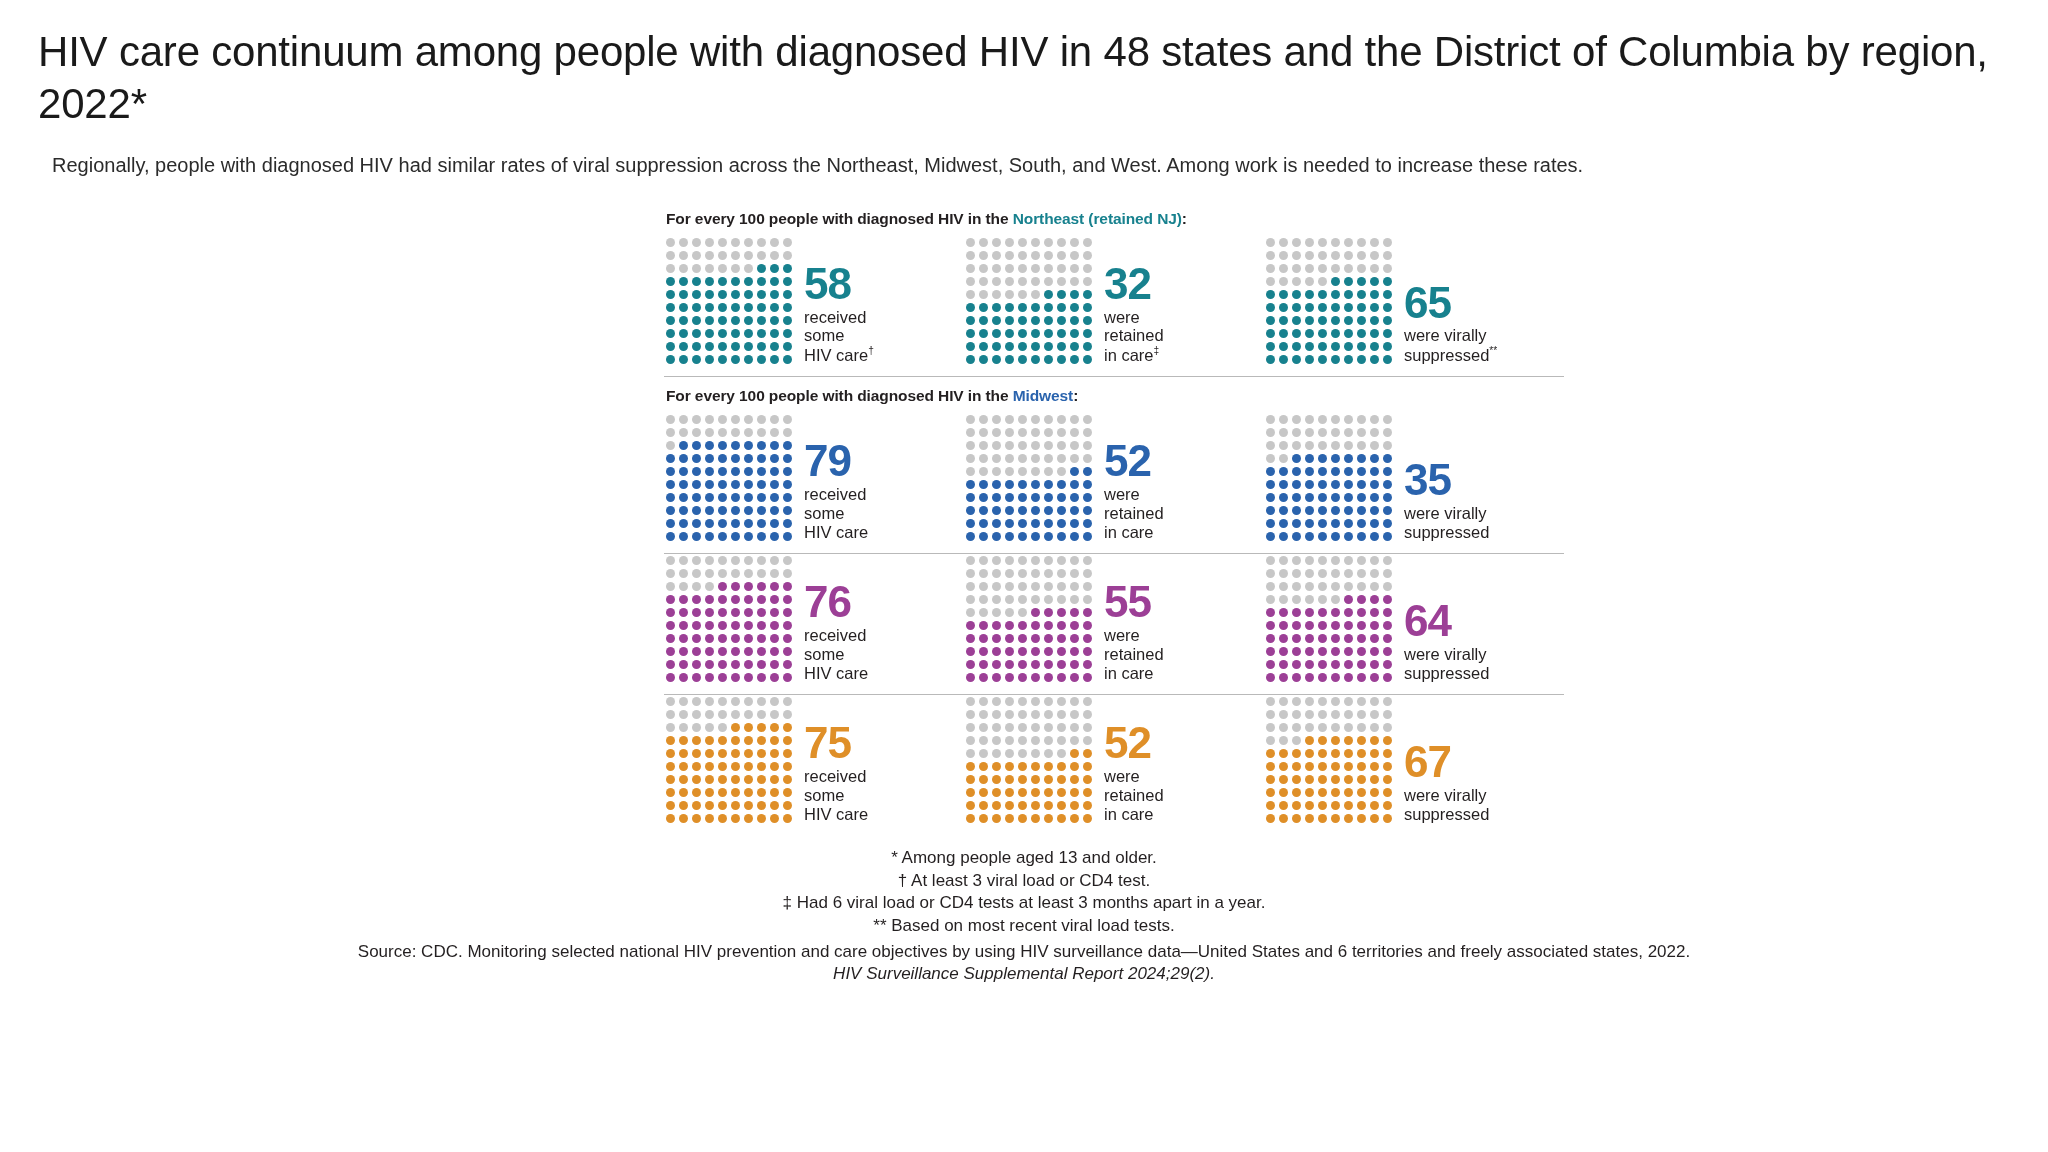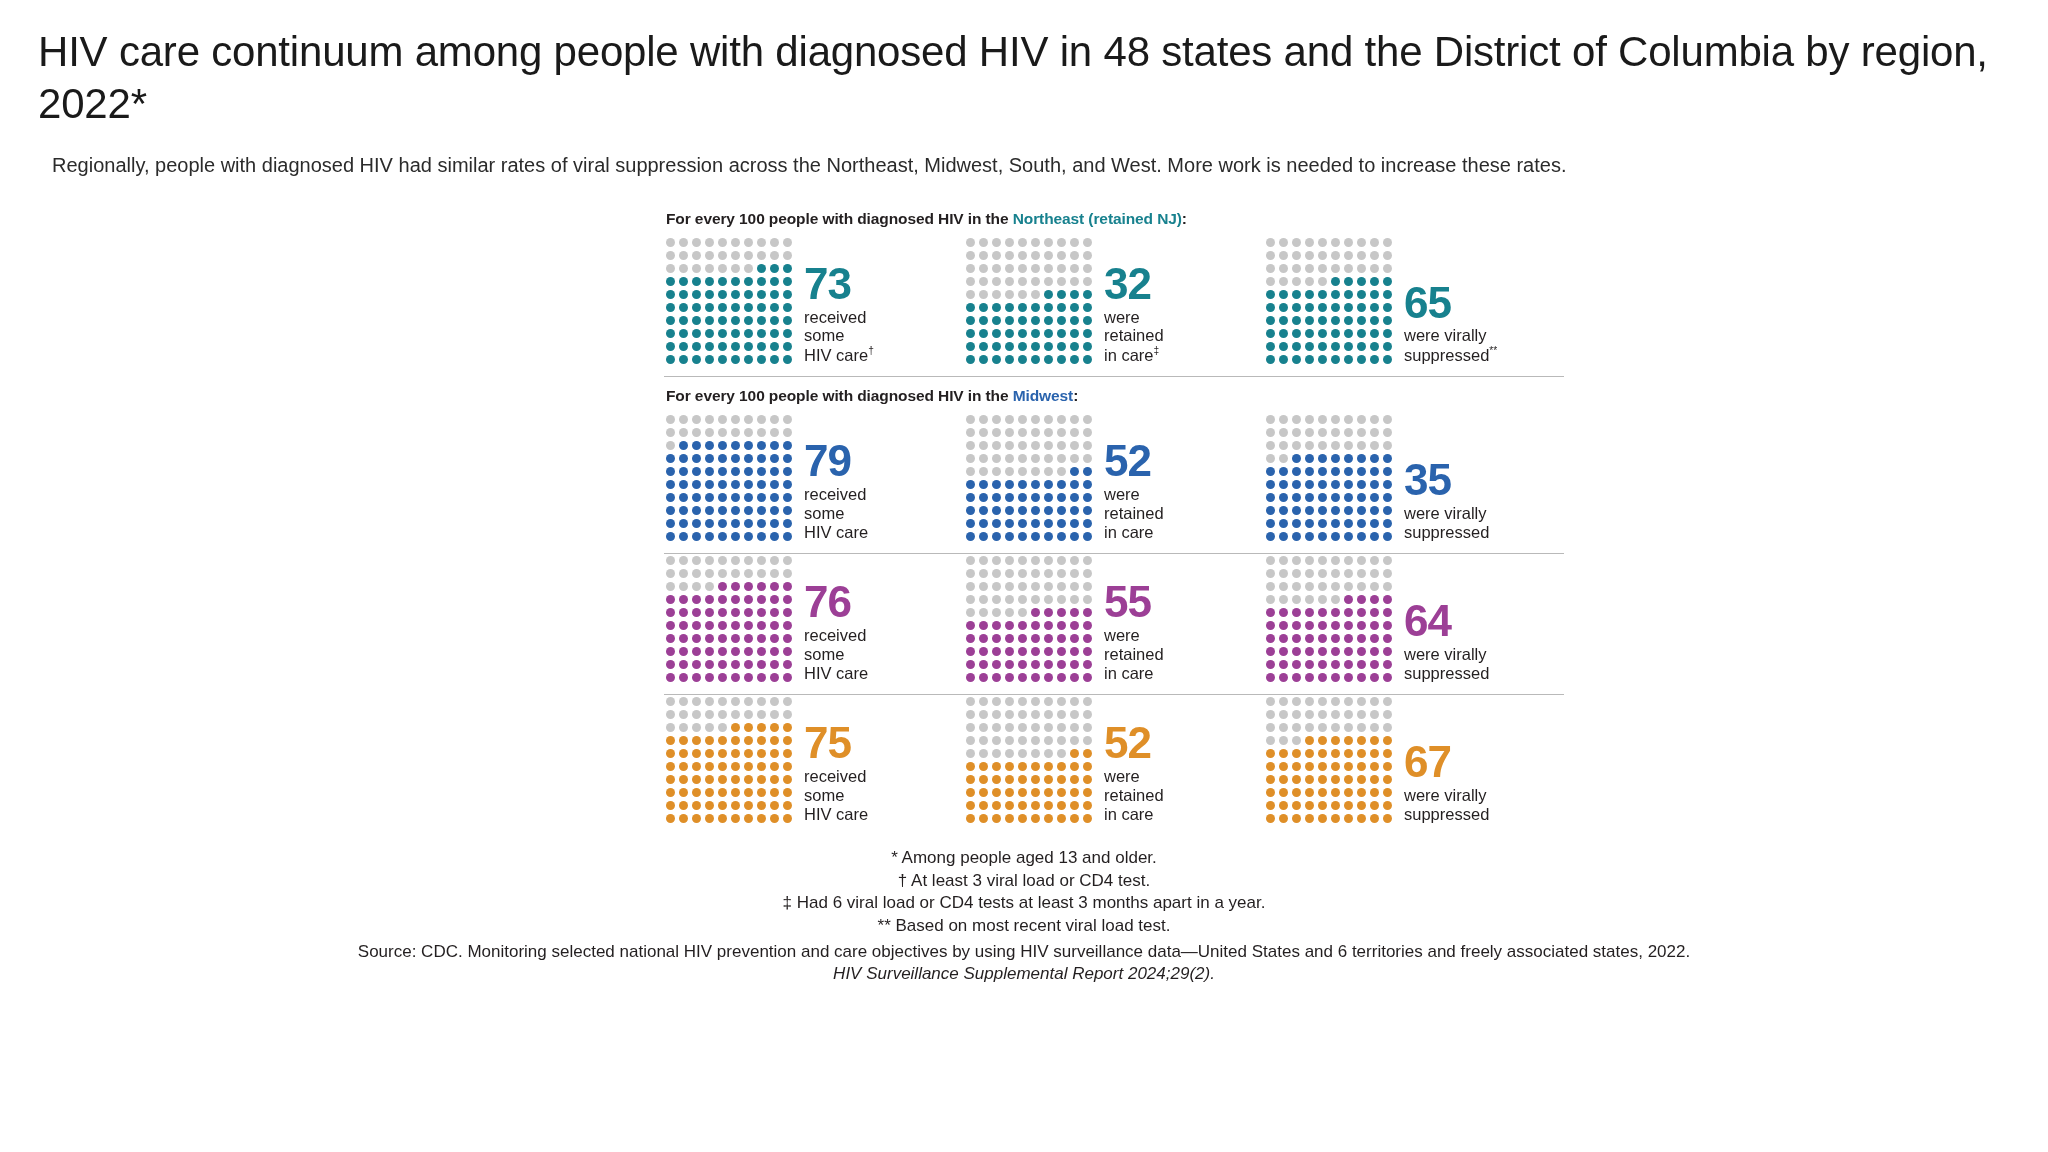--- a/index.html
+++ b/index.html
@@ -110,21 +110,21 @@
   .footnotes .ital { font-style: italic; }
   sup { font-size: 0.62em; vertical-align: super; }
 </style>
 </head>
 <body>
 
 <div class="page">
 
   <h1 class="title">HIV care continuum among people with diagnosed HIV in 48 states and the District of Columbia by region, 2022*</h1>
 
-  <div class="subtitle">Regionally, people with diagnosed HIV had similar rates of viral suppression across the Northeast, Midwest, South, and West. More work is needed to increase these rates.</div>
+  <div class="subtitle">Regionally, people with diagnosed HIV had similar rates of viral suppression across the Northeast, Midwest, South, and West. Among work is needed to increase these rates.</div>
 
   <div class="panels">
       <div class="panel">
         <div class="panel-head"><span>For every 100 people with diagnosed HIV in the </span><span class="region" style="color: rgb(23, 129, 142);">Northeast (retained NJ)</span><span>:</span></div>
         <div class="groups">
           <div class="group">
             <div class="dotgrid">
               <div class="dot" style="background: rgb(199, 199, 199);"></div>
               <div class="dot" style="background: rgb(199, 199, 199);"></div>
               <div class="dot" style="background: rgb(199, 199, 199);"></div>
@@ -220,21 +220,21 @@
               <div class="dot" style="background: rgb(23, 129, 142);"></div>
               <div class="dot" style="background: rgb(23, 129, 142);"></div>
               <div class="dot" style="background: rgb(23, 129, 142);"></div>
               <div class="dot" style="background: rgb(23, 129, 142);"></div>
               <div class="dot" style="background: rgb(23, 129, 142);"></div>
               <div class="dot" style="background: rgb(23, 129, 142);"></div>
               <div class="dot" style="background: rgb(23, 129, 142);"></div>
               <div class="dot" style="background: rgb(23, 129, 142);"></div>
             </div>
             <div class="labelblock">
-              <div class="bignum" style="color: rgb(23, 129, 142);">73</div>
+              <div class="bignum" style="color: rgb(23, 129, 142);">58</div>
               <div class="captext">
                 <div>received</div>
                 <div>some</div>
                 <div>HIV care<sup>†</sup></div>
               </div>
             </div>
           </div>
           <div class="group">
             <div class="dotgrid">
               <div class="dot" style="background: rgb(199, 199, 199);"></div>
@@ -1477,18 +1477,18 @@
             </div>
           </div>
         </div>
       </div>
     </div>
 
   <div class="footnotes">
     <div>* Among people aged 13 and older.</div>
     <div>† At least 3 viral load or CD4 test.</div>
     <div>‡ Had 6 viral load or CD4 tests at least 3 months apart in a year.</div>
-    <div>** Based on most recent viral load test.</div>
+    <div>** Based on most recent viral load tests.</div>
     <div class="src">Source: CDC. Monitoring selected national HIV prevention and care objectives by using HIV surveillance data—United States and 6 territories and freely associated states, 2022.</div>
     <div class="ital">HIV Surveillance Supplemental Report 2024;29(2).</div>
   </div>
 
 </div>
 
 </body></html>

